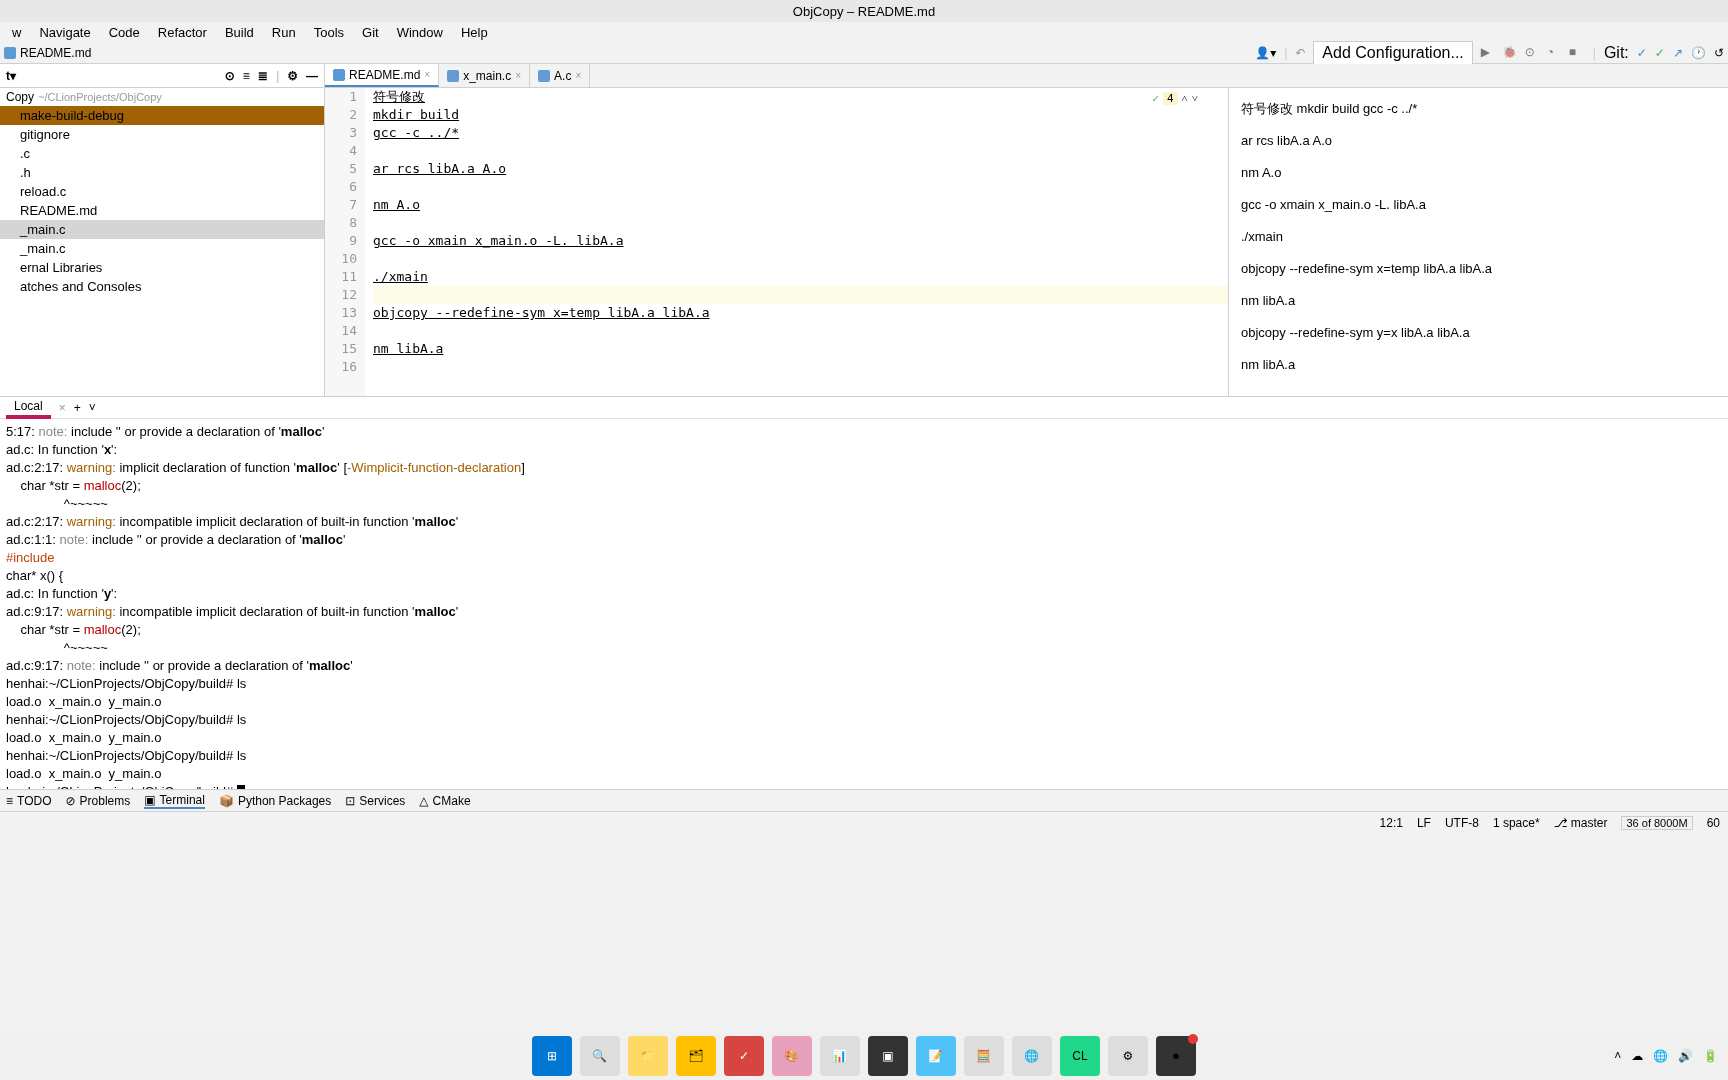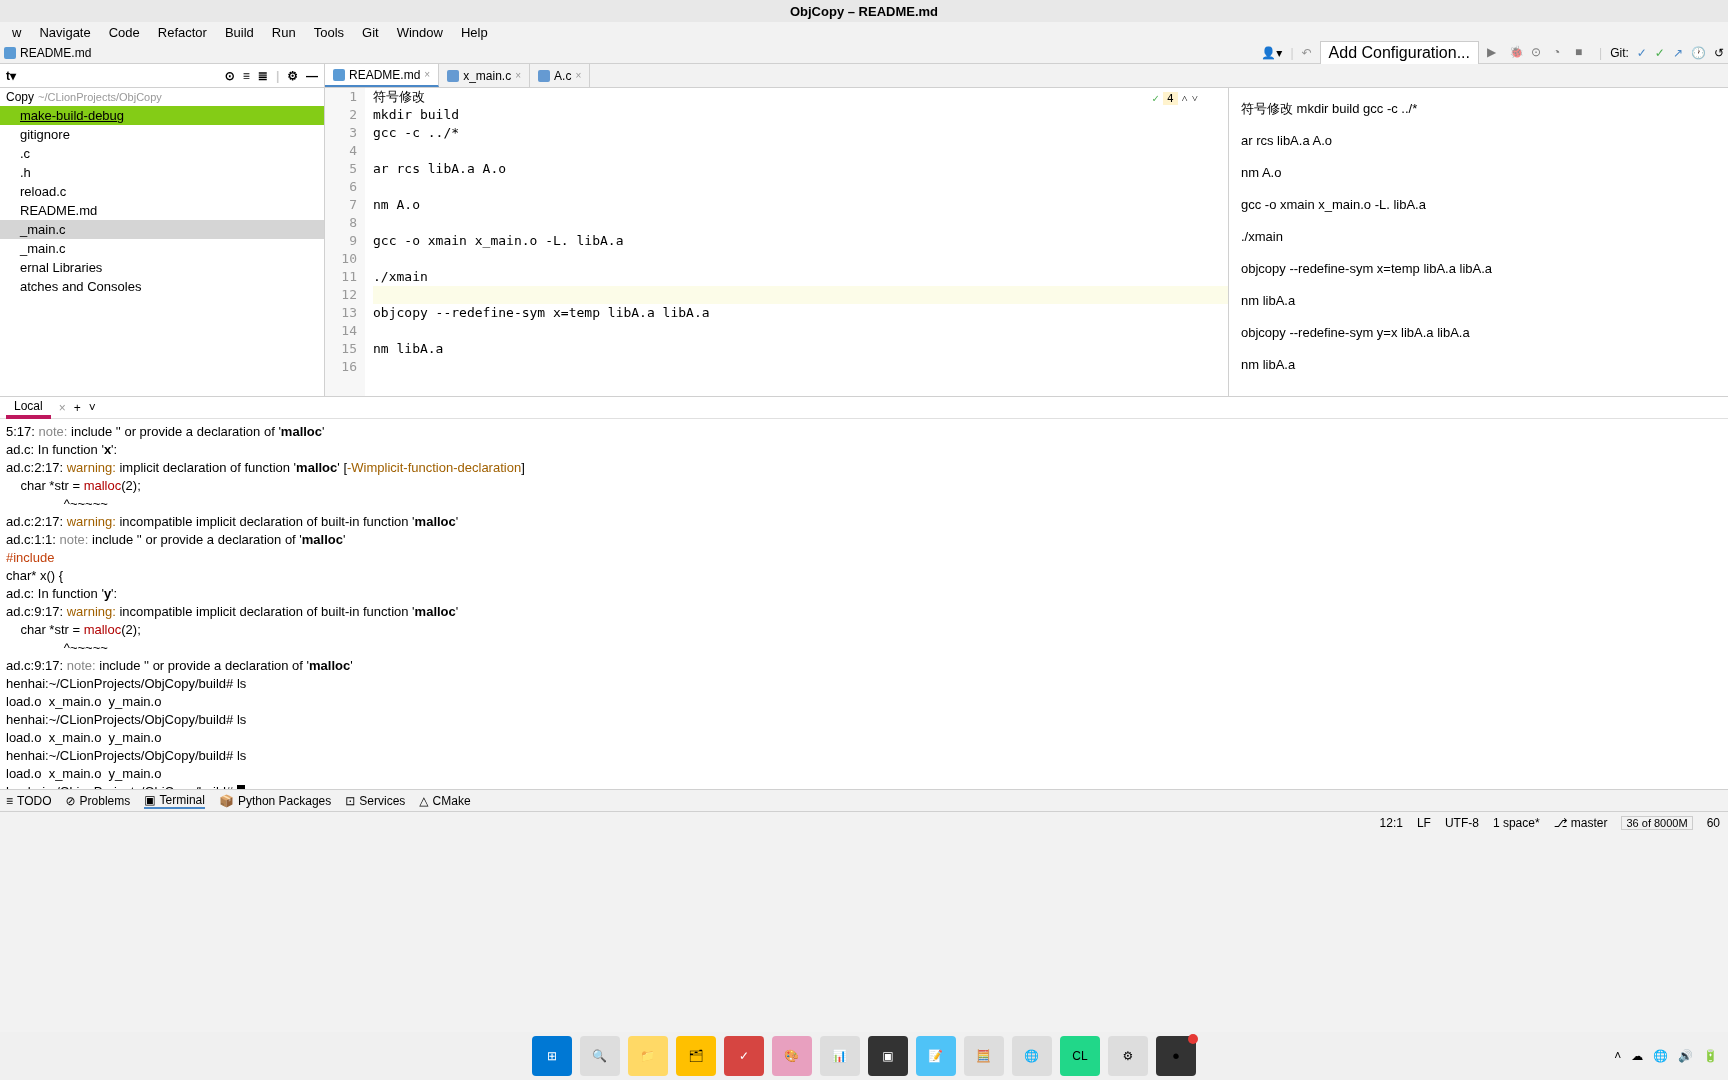--- a/index.html
+++ b/index.html
@@ -1,46 +1,46 @@
 <!DOCTYPE html>
 <html><head>
 <meta charset="utf-8">
 <style>
 * { margin: 0; padding: 0; box-sizing: border-box; }
 body { font-family: -apple-system, "Segoe UI", sans-serif; font-size: 12px; background: #f2f2f2; overflow: hidden; width: 1728px; height: 1080px; }
-.titlebar { height: 22px; background: #e8e8e8; display: flex; align-items: center; justify-content: center; font-weight: 700; font-size: 13px; }
+.titlebar { height: 22px; background: #e8e8e8; display: flex; align-items: center; justify-content: center; font-weight: 400; font-size: 13px; }
 .menubar { height: 20px; background: #f2f2f2; display: flex; align-items: center; padding: 0 4px; gap: 2px; font-size: 13px; }
 .menubar span { padding: 2px 8px; cursor: pointer; }
 .navbar { height: 22px; background: #f2f2f2; border-bottom: 1px solid #d0d0d0; display: flex; align-items: center; padding: 0 4px; }
 .navbar-right { margin-left: auto; display: flex; align-items: center; gap: 8px; }
 .navbar .crumb { display: flex; align-items: center; gap: 4px; font-size: 12px; }
 .add-config { border: 1px solid #ccc; padding: 2px 8px; background: #fff; font-size: 16px; }
 .toolbar-icons { display: flex; gap: 6px; }
 .toolbar-icons .ico { width: 16px; height: 16px; opacity: 0.5; }
 .main { display: flex; height: 332px; background: #fff; }
 .sidebar { width: 325px; border-right: 1px solid #d0d0d0; background: #fff; display: flex; flex-direction: column; }
 .project-hdr { height: 24px; border-bottom: 1px solid #d0d0d0; display: flex; align-items: center; padding: 0 6px; font-weight: 600; }
 .project-hdr .sp { margin-left: auto; display: flex; gap: 8px; }
 .project-root { padding: 2px 6px; display: flex; align-items: center; gap: 4px; }
 .project-root .path { color: #999; font-size: 11px; }
 .tree { flex: 1; }
 .tree-item { padding: 2px 6px 2px 20px; font-size: 13px; cursor: pointer; }
-.tree-item.hl { background: #84cc16; text-decoration: underline; }
+.tree-item.hl { background: #a16207; }
 .tree-item.sel { background: #d5d5d5; }
 .editor-wrap { flex: 1; display: flex; flex-direction: column; }
 .tabs { height: 24px; display: flex; align-items: stretch; background: #f2f2f2; border-bottom: 1px solid #d0d0d0; }
 .tab { display: flex; align-items: center; gap: 4px; padding: 0 8px; border-right: 1px solid #d0d0d0; font-size: 12px; cursor: pointer; }
 .tab.active { background: #fff; border-bottom: 2px solid #4a88c7; }
 .tab .close { color: #999; font-size: 10px; }
 .editor-split { flex: 1; display: flex; }
 .editor-pane { flex: 1; display: flex; font-family: Menlo, Consolas, monospace; font-size: 13px; position: relative; }
 .gutter { width: 40px; background: #f7f7f7; color: #999; text-align: right; padding-right: 8px; }
 .gutter div { height: 18px; line-height: 18px; }
 .code { flex: 1; padding-left: 8px; }
-.code div { height: 18px; line-height: 18px; white-space: pre; }
+.code div { height: 18px; line-height: 18px; white-space: pre; text-decoration: underline; }
 .code .hl-line { background: #fcfce8; }
 .inspection { position: absolute; top: 4px; right: 30px; display: flex; gap: 4px; align-items: center; font-size: 11px; }
 .inspection .chk { color: #4caf50; }
 .inspection .warn { background: #fff3cd; padding: 0 4px; }
 .preview-pane { width: 500px; border-left: 1px solid #d0d0d0; padding: 8px 12px; font-size: 13px; line-height: 2; overflow: hidden; }
 .preview-pane div { margin-bottom: 6px; }
 .terminal-wrap { border-top: 1px solid #d0d0d0; background: #fff; }
 .term-tabs { height: 22px; display: flex; align-items: center; padding: 0 6px; gap: 8px; border-bottom: 1px solid #e0e0e0; }
 .term-tab { padding: 2px 8px; font-size: 12px; }
 .term-tab.active { border-bottom: 4px solid #be185d; }
@@ -53,21 +53,21 @@
 .t-red { color: #b00000; }
 .cursor { display: inline-block; width: 8px; height: 15px; background: #000; vertical-align: middle; }
 .bottom-tools { height: 22px; border-top: 1px solid #d0d0d0; display: flex; align-items: center; padding: 0 6px; gap: 14px; font-size: 12px; }
 .bottom-tools .bt { display: flex; align-items: center; gap: 4px; cursor: pointer; }
 .bottom-tools .bt.active { border-bottom: 2px solid #4a88c7; }
 .statusbar { height: 22px; border-top: 1px solid #d0d0d0; display: flex; align-items: center; justify-content: flex-end; padding: 2px 8px; gap: 14px; font-size: 12px; }
 .statusbar .mem { border: 1px solid #ccc; padding: 0 4px; font-size: 11px; }
 .taskbar { position: absolute; bottom: 0; left: 0; right: 0; height: 48px; background: rgba(240,240,240,0.9); display: flex; align-items: center; justify-content: center; gap: 8px; }
 .taskbar .app { width: 40px; height: 40px; background: #ddd; border-radius: 4px; display: flex; align-items: center; justify-content: center; position: relative; }
 .taskbar .tray { position: absolute; right: 10px; display: flex; gap: 10px; align-items: center; }
-.git-label { font-size: 12px; }
+.git-label { font-size: 16px; }
 .sep { color: #ccc; }
 .file-ico { display: inline-block; width: 12px; height: 12px; background: #5b9bd5; border-radius: 2px; }
 </style>
 </head>
 <body>
 
 <div class="titlebar">
   <span>ObjCopy – README.md</span>
 </div>
 

